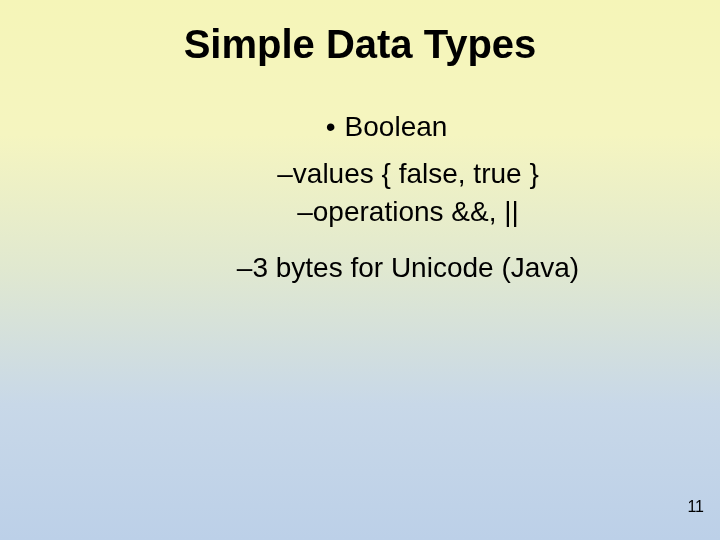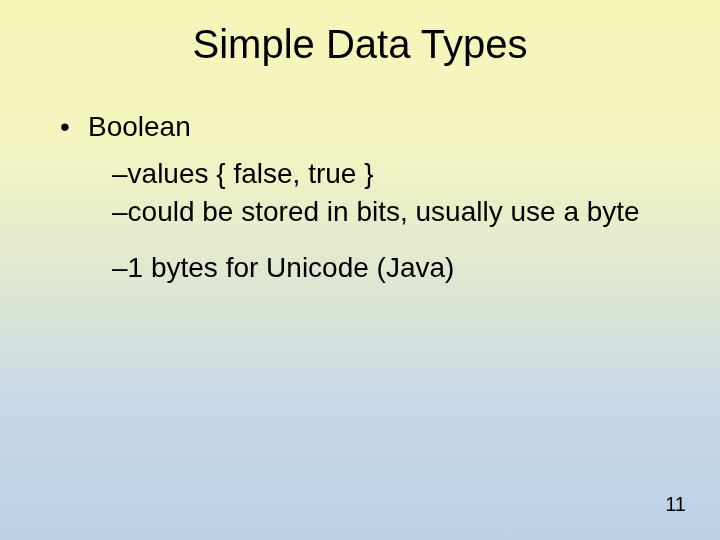--- a/index.html
+++ b/index.html
@@ -7,27 +7,28 @@
       width: 720px;
       height: 540px;
       background: linear-gradient(to bottom, #f5f5b8 0%, #f5f5c0 25%, #e0e8d0 50%, #c8d8e8 75%, #bcd0e8 100%);
       font-family: Arial, Helvetica, sans-serif;
       color: #000;
       position: relative;
     }
     .slide-title {
       text-align: center;
       font-size: 40px;
-      font-weight: normal;
+      font-weight: bold;
       padding-top: 22px;
       padding-bottom: 10px;
     }
     .content {
-      padding-left: 60px;
+      padding-left: 44px;
       padding-top: 30px;
+      text-align: center;
     }
     .level1 {
       font-size: 28px;
       margin-bottom: 12px;
       margin-top: 4px;
     }
     .level1 .bullet {
       display: inline-block;
       width: 28px;
       vertical-align: top;
@@ -39,38 +40,38 @@
     .level2 {
       font-size: 28px;
       line-height: 1.35;
     }
     .level2 .dash {
       display: inline-block;
     }
     .page-number {
       position: absolute;
       bottom: 24px;
-      right: 34px;
-      font-size: 20px;
+      right: 16px;
+      font-size: 16px;
     }
   </style>
 </head>
 <body>
 
 <div class="slide-title">Simple Data Types</div>
 
 <div class="content">
 
   <div class="level1">
     <span class="bullet">•</span><span>Boolean</span>
   </div>
   <div class="level2-group">
     <div class="level2"><span class="dash">– </span><span>values { false, true }</span></div>
-    <div class="level2"><span class="dash">– </span><span>could be stored in bits, usually use a byte</span></div>
+    <div class="level2"><span class="dash">– </span><span>operations &amp;&amp;, ||</span></div>
   </div>
 
   <div class="level2-group">
-    <div class="level2"><span class="dash">– </span><span>1 bytes for Unicode (Java)</span></div>
+    <div class="level2"><span class="dash">– </span><span>3 bytes for Unicode (Java)</span></div>
   </div>
 
 </div>
 
 <div class="page-number">11</div>
 
 </body></html>

